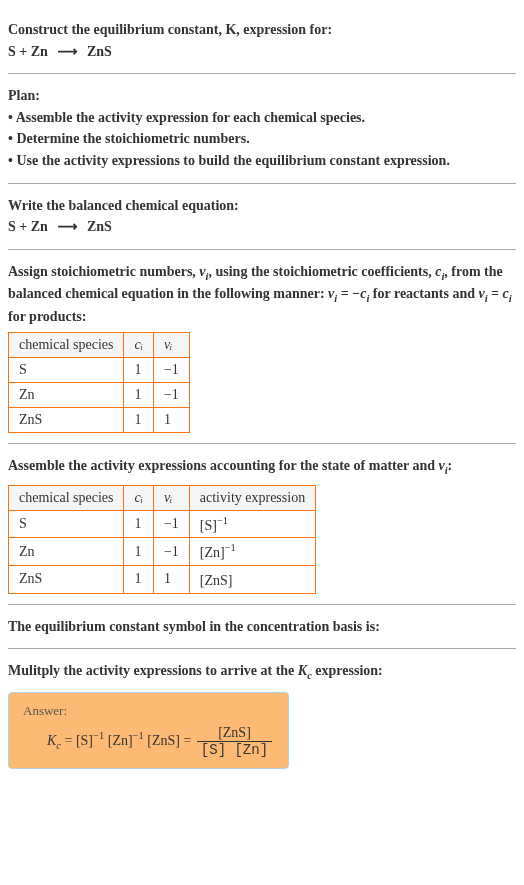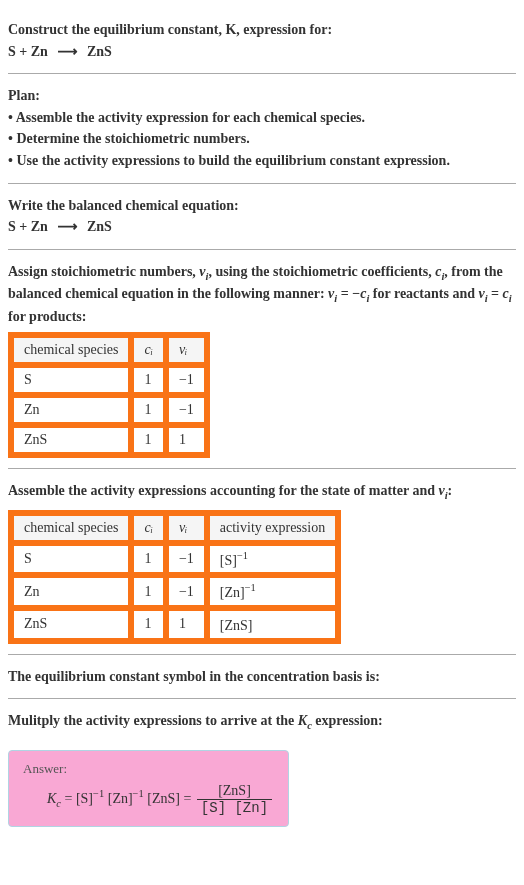--- a/index.html
+++ b/index.html
@@ -16,35 +16,35 @@
       padding: 10px 0;
     }
     .section:last-child { border-bottom: none; }
     .line { margin: 2px 0; line-height: 1.4; font-weight: bold; }
     .italic { font-style: italic; }
     table {
       border-collapse: collapse;
       margin-top: 6px;
     }
     th, td {
-      border: 6px solid #f97316;
+      border: 1px solid #f97316;
       padding: 4px 10px;
       text-align: left;
       font-weight: normal;
     }
     th { background: #f5f5f5; }
     td.num, th.num { text-align: left; }
     .sub { vertical-align: sub; font-size: 0.75em; font-style: italic; }
     .sup { vertical-align: super; font-size: 0.75em; }
     .answer-box {
-      background: #f9a8d4;
+      background: #fdba74;
       border: 1px solid #b0d4e3;
       border-radius: 4px;
       padding: 10px 14px;
-      margin-top: 14px;
+      margin-top: 6px;
       display: inline-block;
     }
     .answer-label { font-size: 13px; color: #555; margin-bottom: 6px; }
     .frac {
       display: inline-block;
       vertical-align: middle;
       text-align: center;
       margin: 0 2px;
     }
     .frac .num-top { border-bottom: 1px solid #333; padding: 0 4px; display:block;}

